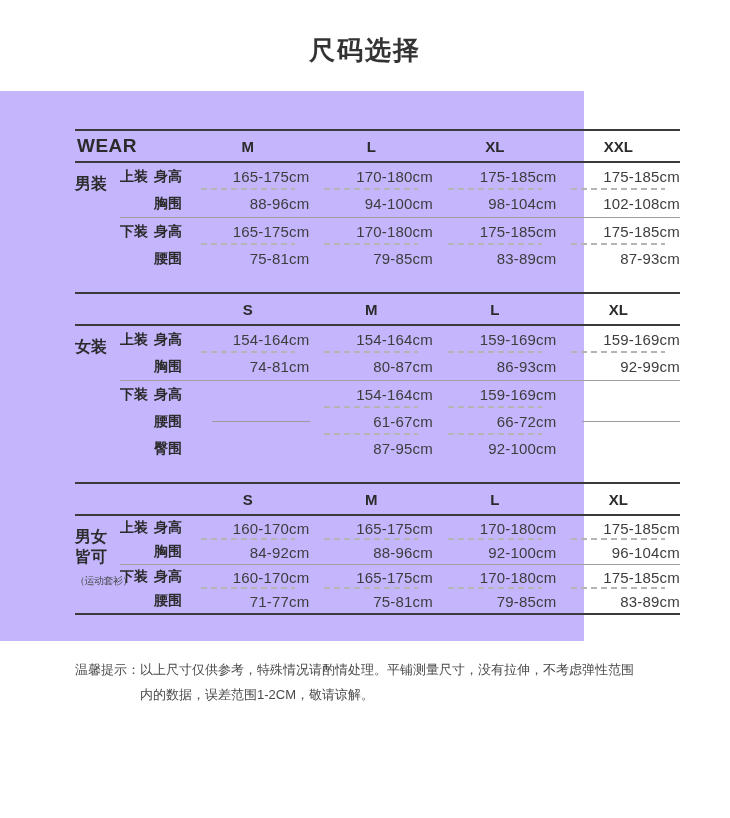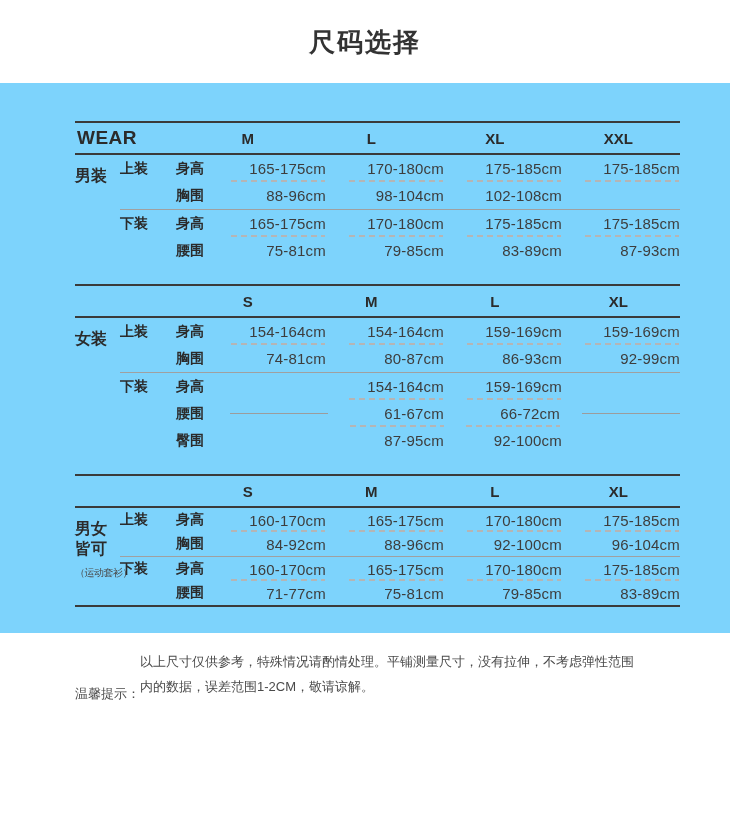--- a/index.html
+++ b/index.html
@@ -1,58 +1,58 @@
 <!DOCTYPE html>
 <html><head>
 <meta charset="utf-8">
 <style>
   html,body{margin:0;padding:0;}
   body{
     width:730px;height:818px;overflow:hidden;background:#ffffff;
     font-family:"Liberation Sans","DejaVu Sans",sans-serif;color:#333;
   }
   .title{
-    margin:0;padding-top:25px;text-align:center;
+    margin:8px;padding-top:25px;text-align:center;
     font-size:26px;font-weight:700;color:#333;letter-spacing:2px;line-height:34px;
   }
   .panel{
-    box-sizing:border-box;width:730px;margin-top:24px;
-    background:#7dd3fc;padding:38px 50px 26px 75px;
+    box-sizing:border-box;width:584px;margin-top:24px;
+    background:#c4b5fd;padding:38px 50px 26px 75px;
   }
   .section{width:605px;}
   .section + .section{margin-top:20px;}
   .section.last{border-bottom:2px solid #3a3a3a;}
   .sec-head{
     display:grid;grid-template-columns:111px 1fr 1fr 1fr 1fr;
     height:30px;align-items:center;
     border-top:2px solid #3a3a3a;border-bottom:2px solid #3a3a3a;
   }
   .corner{font-size:19px;font-weight:700;letter-spacing:.5px;color:#2b2b2b;padding-left:2px;}
   .size-h{text-align:center;font-size:15px;font-weight:700;color:#2b2b2b;}
   .sec-body{position:relative;padding-left:45px;}
   .glabel{position:absolute;left:0;top:11px;width:45px;font-size:16px;font-weight:700;line-height:20px;color:#2b2b2b;}
   .gsub{font-size:10px;font-weight:400;color:#4a4a4a;margin-top:4px;white-space:nowrap;letter-spacing:-.5px;}
-  .row{display:grid;grid-template-columns:34px 32px 1fr 1fr 1fr 1fr;height:27px;align-items:center;gap:22px;}
+  .row{display:grid;grid-template-columns:34px 32px 1fr 1fr 1fr 1fr;height:27px;align-items:center;}
   .compact .row{height:24px;}
   .blabel{font-size:14px;font-weight:700;color:#2b2b2b;}
   .metric{font-size:14px;font-weight:700;color:#2b2b2b;font-family:Liberation Serif, serif;}
   .cell{
     position:relative;height:100%;
     display:flex;align-items:center;justify-content:flex-end;
     font-size:15px;color:#3d3d3d;letter-spacing:.2px;
   }
   .dash{
     position:absolute;left:50%;bottom:0;transform:translateX(-50%);
     width:94px;height:2px;
     background:repeating-linear-gradient(90deg,#b5b5b5 0 6px,transparent 6px 10px);
   }
   .flatline{display:inline-block;width:98px;height:1px;background:#9c9c9c;}
   .block-sep{height:0;border-top:1px solid #a0a0a0;}
   .note{display:flex;margin:16px 0 0 75px;font-size:13px;line-height:25px;color:#4a4a4a;}
-  .note-prefix{white-space:nowrap;margin-top:32px;}
+  .note-prefix{white-space:nowrap;}
   .note-text{width:500px;}
 </style>
 </head>
 <body>
 
 <h1 class="title">尺码选择</h1>
 
 <div class="panel">
   <div id="tables">
       <div class="section">
@@ -87,20 +87,23 @@
               <i class="dash"></i>
             </div>
           </div>
           <div class="row">
             <div class="blabel"></div>
             <div class="metric">胸围</div>
             <div class="cell">
               <span>88-96cm</span>
             </div>
             <div class="cell">
+              <span>94-100cm</span>
+            </div>
+            <div class="cell">
               <span>98-104cm</span>
             </div>
             <div class="cell">
               <span>102-108cm</span>
             </div>
           </div>
           <div class="block-sep"></div>
           <div class="row">
             <div class="blabel">下装</div>
             <div class="metric">身高</div>

